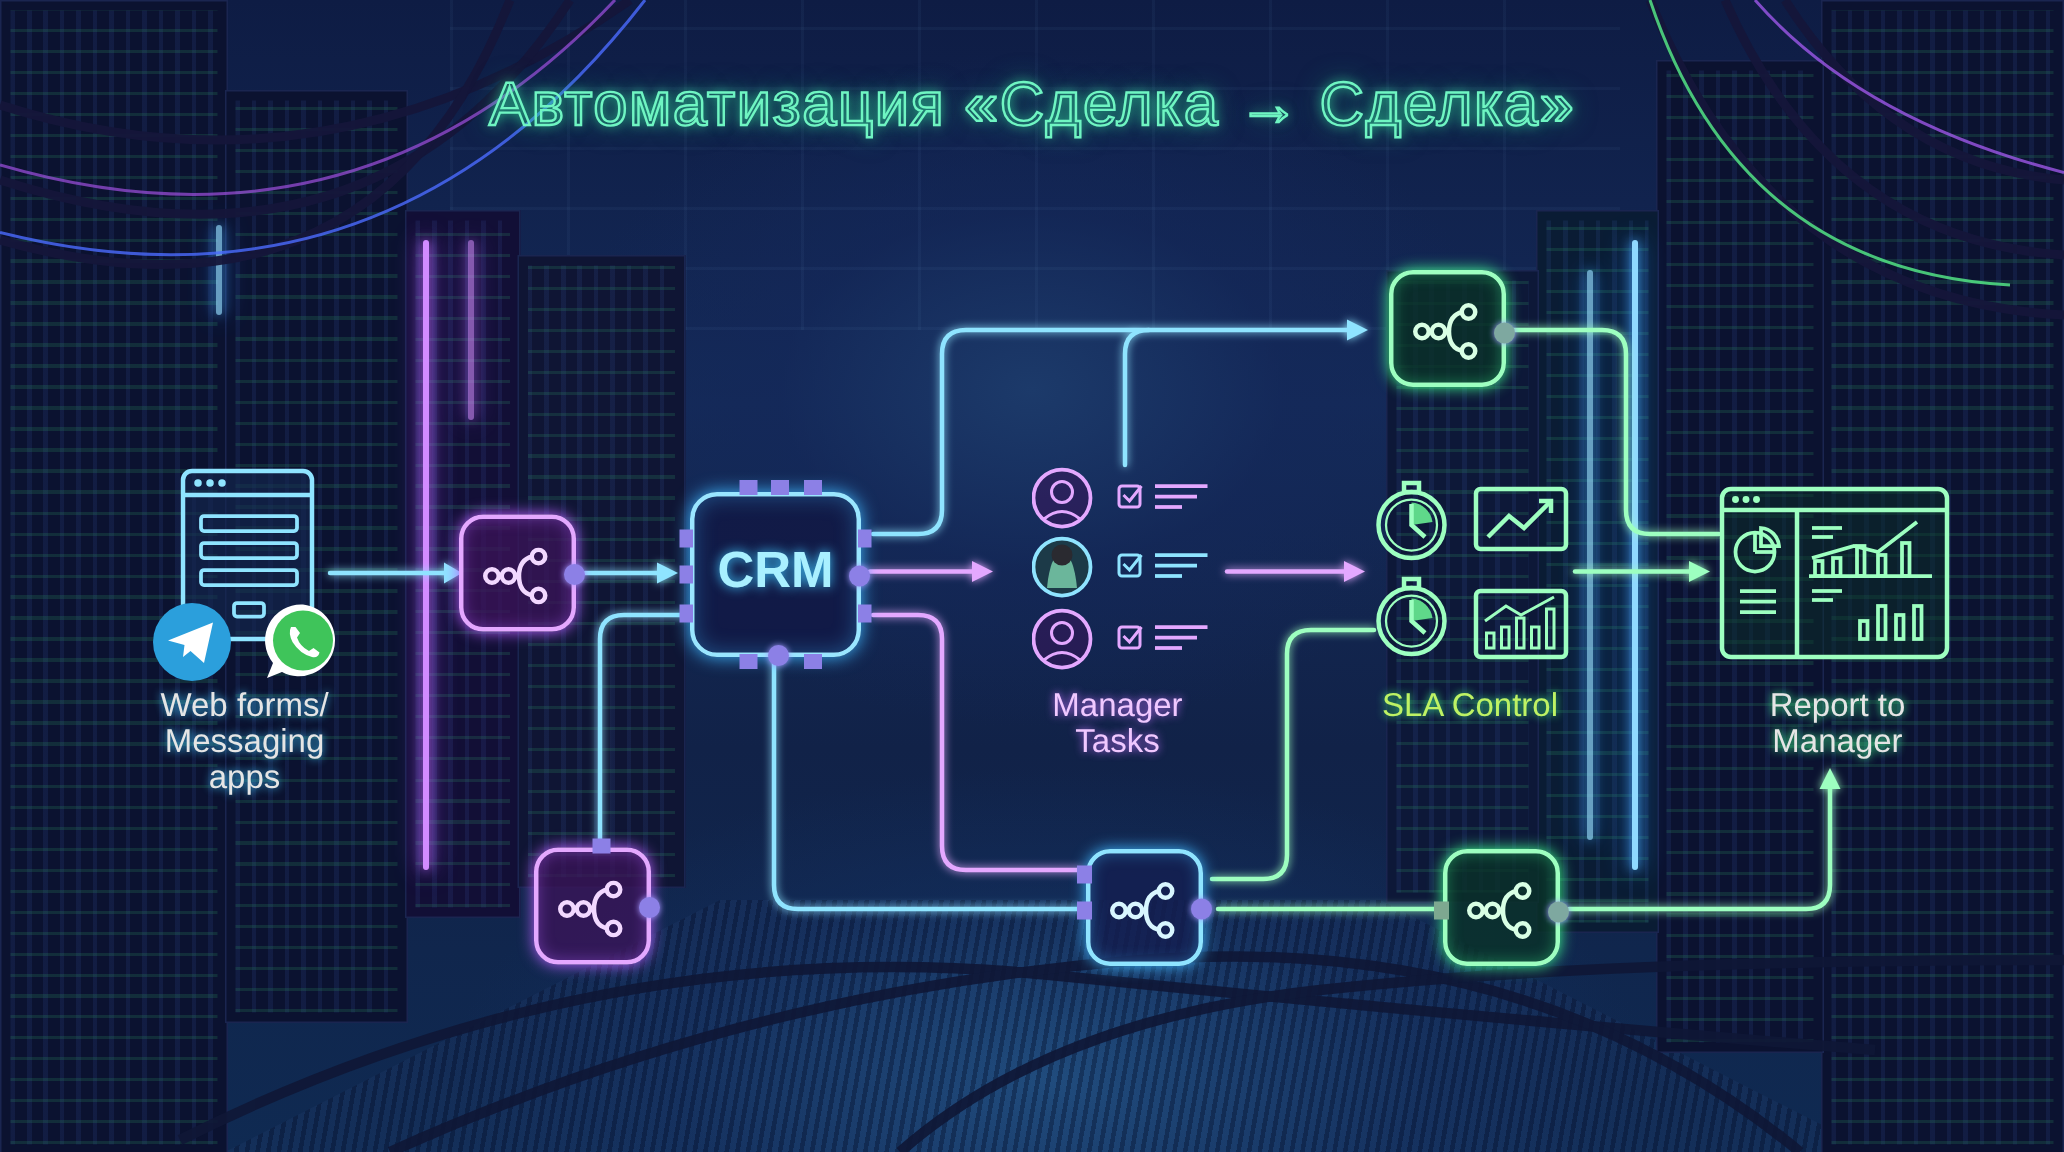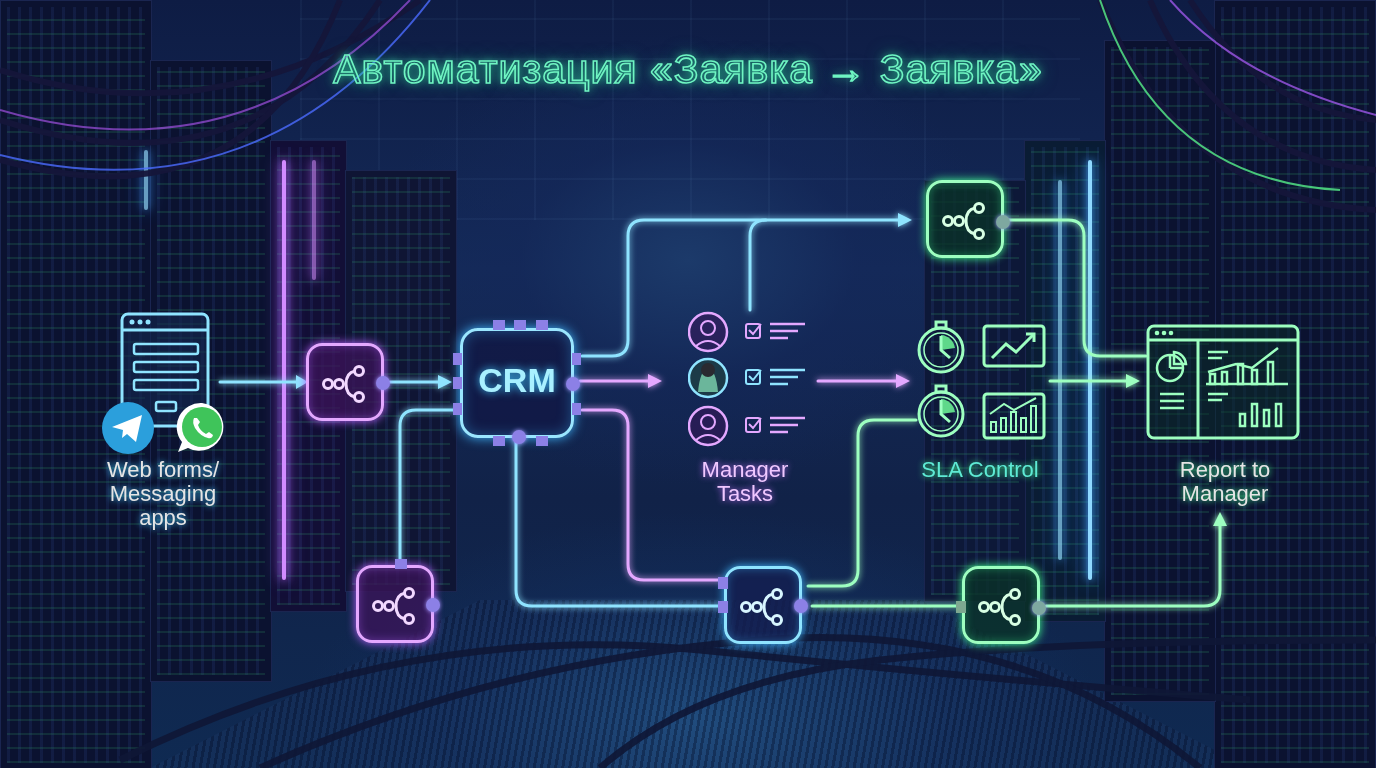--- a/index.html
+++ b/index.html
@@ -55,21 +55,21 @@
 
   .crm{position:absolute;left:460px;top:328px;width:114px;height:110px;border:3px solid #9ae6ff;
     border-radius:18px;background:rgba(18,26,70,0.9);box-shadow:0 0 12px #40b8ff,inset 0 0 14px rgba(64,184,255,.35);box-sizing:border-box;text-decoration:underline;}
   .crm-label{position:absolute;left:0;right:0;top:30px;text-align:center;font-size:34px;font-weight:bold;color:#a9f0ff;
     text-shadow:0 0 8px #40c8ff;}
   .pin{position:absolute;width:12px;height:10px;background:#8c80e6;}
 
   .label{position:absolute;text-align:center;font-size:22px;line-height:24px;}
   .lbl-web{left:88px;top:458px;width:150px;color:#e5e5e5;text-shadow:0 0 6px #40c8ff;}
   .lbl-tasks{left:670px;top:458px;width:150px;color:#f0c8ff;text-shadow:0 0 6px #c070ff;}
-  .lbl-sla{left:900px;top:458px;width:160px;color:#5eead4;text-shadow:0 0 6px #40ff90;}
+  .lbl-sla{left:900px;top:458px;width:160px;color:#bef264;text-shadow:0 0 6px #40ff90;}
   .lbl-report{left:1140px;top:458px;width:170px;color:#e5e5e5;text-shadow:0 0 6px #40ff90;}
 
   .abs{position:absolute;}
 </style>
 </head>
 <body>
 
 <div class="scene">
   <div class="ceiling"></div>
   <div class="floor"></div>
@@ -149,21 +149,21 @@
       <path d="M808 586 L842 586 Q858 586 858 570 L858 436 Q858 420 874 420 L916 420" stroke="#9dffc0" stroke-width="3"></path>
 
       <path d="M812 606 L958 606" stroke="#9dffc0" stroke-width="3"></path>
 
       <path d="M1046 606 L1204 606 Q1220 606 1220 590 L1220 524" stroke="#9dffc0" stroke-width="3"></path>
       <polygon points="1213,526 1220,512 1227,526" fill="#9dffc0"></polygon>
     </g>
   </svg>
 </div>
 
-<div class="title">Автоматизация «Заявка → Заявка»</div>
+<div class="title">Автоматизация «Сделка → Сделка»</div>
 
 <div class="abs" style="left:100px;top:310px;width:140px;height:150px;">
   <svg width="140" height="150" viewBox="0 0 140 150">
     <rect x="22" y="4" width="86" height="112" rx="6" fill="rgba(20,40,80,.6)" stroke="#8fe4ff" stroke-width="3"></rect>
     <line x1="22" y1="20" x2="108" y2="20" stroke="#8fe4ff" stroke-width="3"></line>
     <circle cx="32" cy="12" r="2.5" fill="#8fe4ff"></circle>
       <circle cx="40" cy="12" r="2.5" fill="#8fe4ff"></circle>
       <circle cx="48" cy="12" r="2.5" fill="#8fe4ff"></circle>
     <rect x="34" y="34" width="64" height="10" rx="2" fill="none" stroke="#8fe4ff" stroke-width="2.5"></rect>
     <rect x="34" y="52" width="64" height="10" rx="2" fill="none" stroke="#8fe4ff" stroke-width="2.5"></rect>

